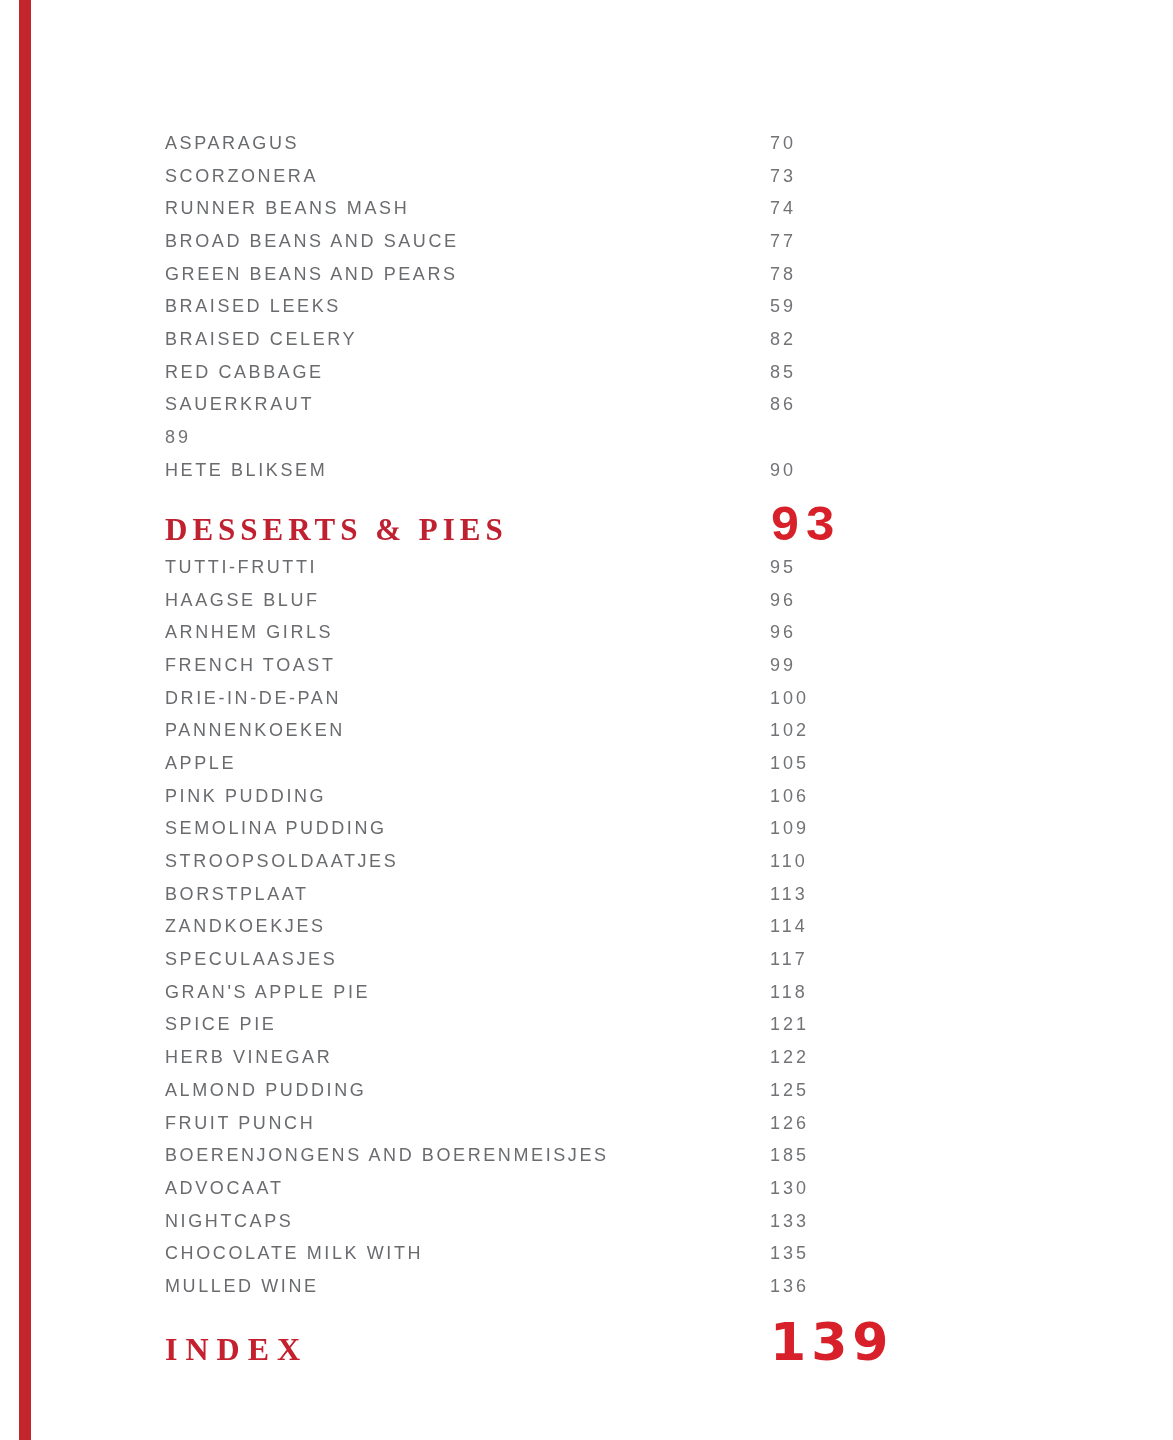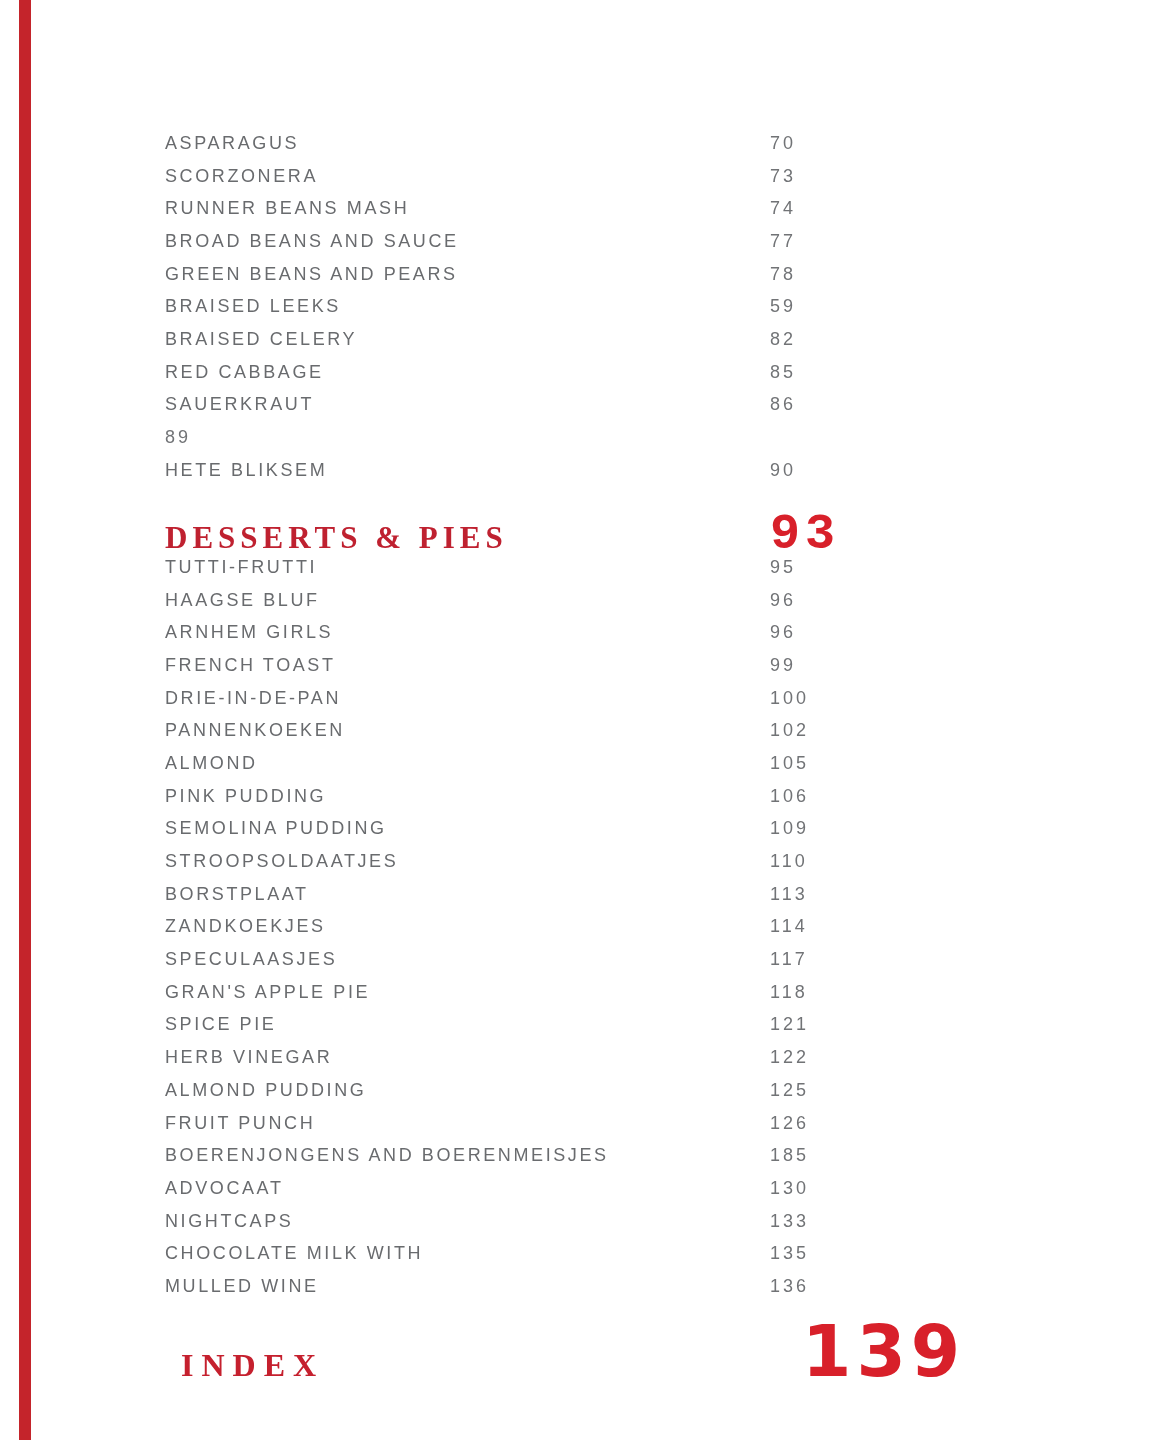--- a/index.html
+++ b/index.html
@@ -46,21 +46,20 @@
     color:#717376;
     white-space:nowrap;
   }
   .chapter-row{
     position:absolute;
     left:0;top:502px;
     width:760px;
     display:flex;
     align-items:baseline;
     line-height:1;
-    margin-top:8px;
   }
   .index-row{
     position:absolute;
     left:0;top:1316px;
     width:760px;
     display:flex;
     align-items:baseline;
     line-height:1;
   }
   .chapter-title{
@@ -87,21 +86,21 @@
     font-family:Liberation Mono, monospace;
     font-weight:700;
     font-size:50px;
     letter-spacing:5px;
     color:#d8202a;
     white-space:nowrap;
   }
   .index-num{
     font-family:"DejaVu Sans", sans-serif;
     font-weight:700;
-    font-size:71px;
+    font-size:52px;
     letter-spacing:5px;
     color:#d8202a;
     white-space:nowrap;
   }
 </style>
 </head>
 <body>
 
 <div class="page">
   <div class="accent-bar"></div>
@@ -196,21 +195,21 @@
           <span class="label">DRIE-IN-DE-PAN</span>
           <span class="num">100</span>
         </div>
 
         <div class="row">
           <span class="label">PANNENKOEKEN</span>
           <span class="num">102</span>
         </div>
 
         <div class="row">
-          <span class="label">ALMOND</span>
+          <span class="label">APPLE</span>
           <span class="num">105</span>
         </div>
 
         <div class="row">
           <span class="label">PINK PUDDING</span>
           <span class="num">106</span>
         </div>
 
         <div class="row">
           <span class="label">SEMOLINA PUDDING</span>
@@ -282,18 +281,18 @@
           <span class="num">135</span>
         </div>
 
         <div class="row">
           <span class="label">MULLED WINE</span>
           <span class="num">136</span>
         </div>
       </section>
 
     <div class="index-row">
-      <h2 class="index-title" style="margin:16px">INDEX</h2>
+      <h2 class="index-title" style="margin:0">INDEX</h2>
       <span class="index-num">139</span>
     </div>
 
   </main>
 </div>
 
 </body></html>

